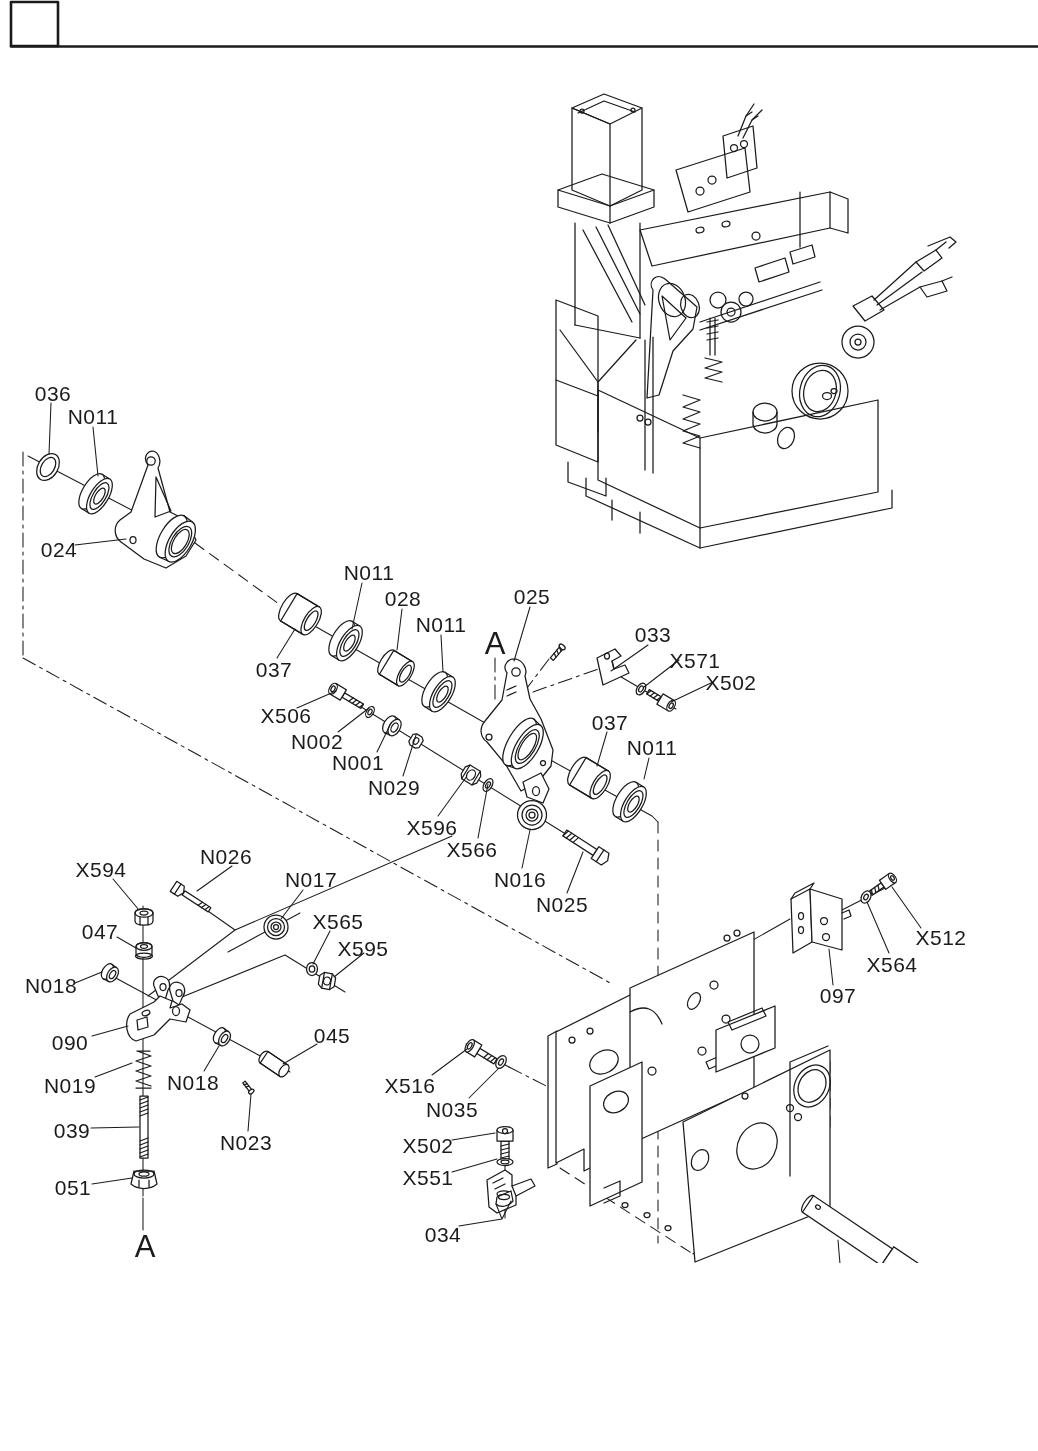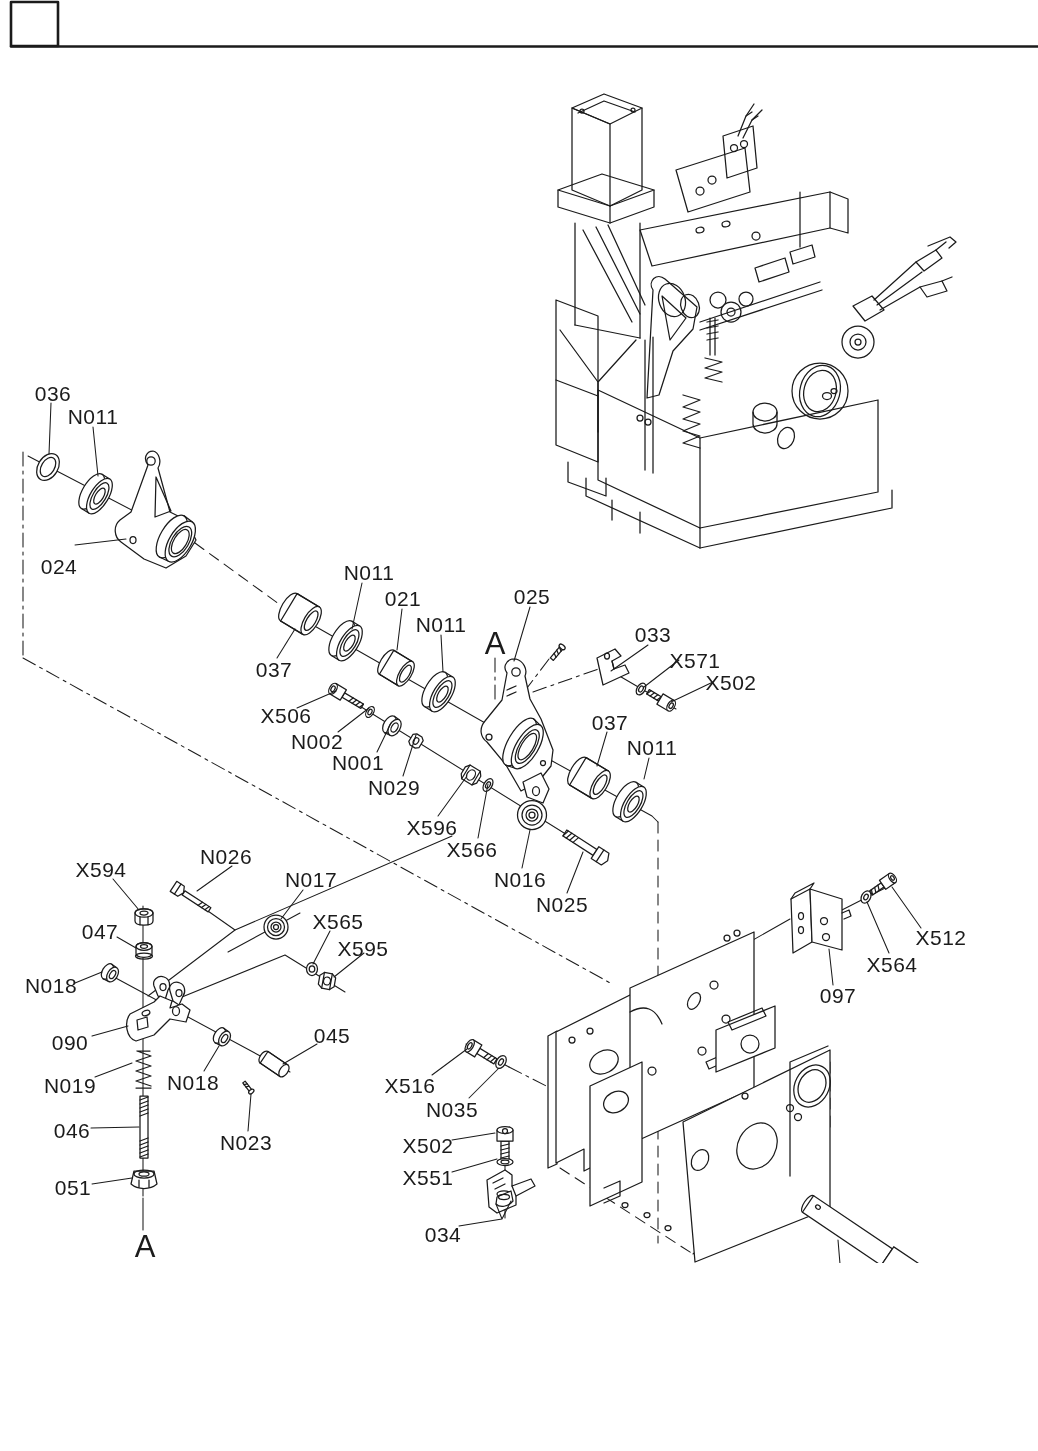--- a/index.html
+++ b/index.html
@@ -513,23 +513,23 @@
     <path class="thin" d="M921,928 L892,887"></path>
     <path class="thin" d="M889,953 L867,902"></path>
     <path class="thin" d="M833,985 L829,949"></path>
     <path class="thin" d="M841,1276 L838,1240"></path>
   </g>
 </svg>
 
 <div>
   <div class="lbl" style="left:53px;top:393px">036</div>
   <div class="lbl" style="left:93px;top:416px">N011</div>
-  <div class="lbl" style="left:59px;top:566px">024</div>
+  <div class="lbl" style="left:59px;top:549px">024</div>
   <div class="lbl" style="left:369px;top:572px">N011</div>
-  <div class="lbl" style="left:403px;top:598px">021</div>
+  <div class="lbl" style="left:403px;top:598px">028</div>
   <div class="lbl" style="left:441px;top:624px">N011</div>
   <div class="lbl" style="left:532px;top:596px">025</div>
   <div class="lbl" style="left:653px;top:634px">033</div>
   <div class="lbl" style="left:695px;top:660px">X571</div>
   <div class="lbl" style="left:731px;top:682px">X502</div>
   <div class="lbl" style="left:274px;top:669px">037</div>
   <div class="lbl" style="left:286px;top:715px">X506</div>
   <div class="lbl" style="left:317px;top:741px">N002</div>
   <div class="lbl" style="left:610px;top:722px">037</div>
   <div class="lbl" style="left:652px;top:747px">N011</div>
@@ -543,21 +543,21 @@
   <div class="lbl" style="left:226px;top:856px">N026</div>
   <div class="lbl" style="left:311px;top:879px">N017</div>
   <div class="lbl" style="left:338px;top:921px">X565</div>
   <div class="lbl" style="left:363px;top:948px">X595</div>
   <div class="lbl" style="left:100px;top:931px">047</div>
   <div class="lbl" style="left:51px;top:985px">N018</div>
   <div class="lbl" style="left:70px;top:1042px">090</div>
   <div class="lbl" style="left:70px;top:1085px">N019</div>
   <div class="lbl" style="left:193px;top:1082px">N018</div>
   <div class="lbl" style="left:332px;top:1035px">045</div>
-  <div class="lbl" style="left:72px;top:1130px">046</div>
+  <div class="lbl" style="left:72px;top:1130px">039</div>
   <div class="lbl" style="left:246px;top:1142px">N023</div>
   <div class="lbl" style="left:73px;top:1187px">051</div>
   <div class="lbl" style="left:410px;top:1085px">X516</div>
   <div class="lbl" style="left:452px;top:1109px">N035</div>
   <div class="lbl" style="left:428px;top:1145px">X502</div>
   <div class="lbl" style="left:428px;top:1177px">X551</div>
   <div class="lbl" style="left:443px;top:1234px">034</div>
   <div class="lbl" style="left:941px;top:937px">X512</div>
   <div class="lbl" style="left:892px;top:964px">X564</div>
   <div class="lbl" style="left:838px;top:995px">097</div>

